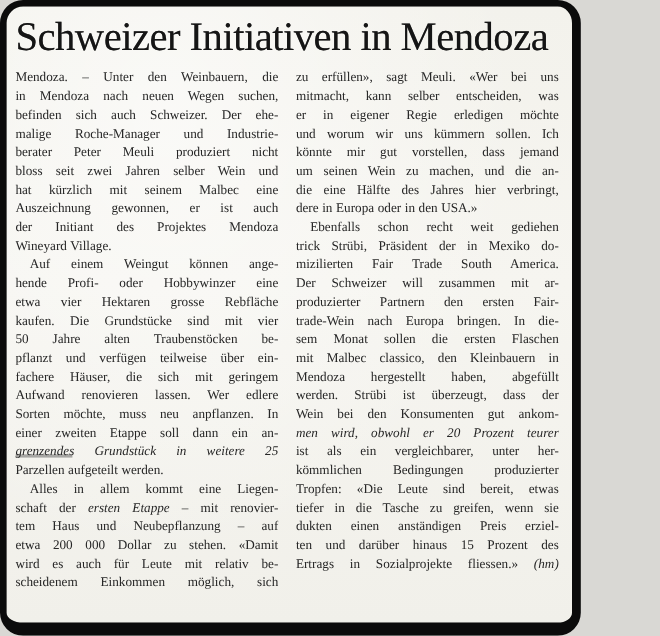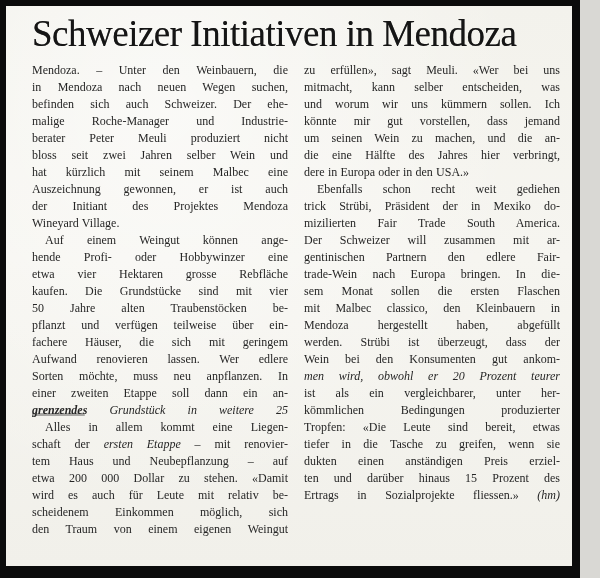--- a/index.html
+++ b/index.html
@@ -1,48 +1,49 @@
 <!DOCTYPE html>
 <html style="--paper: #f3f2ec; --ink: #262626; --frame: #0b0b0b;"><head>
 <meta charset="utf-8">
 <style>
   html,body{margin:0;padding:0;}
   body{width:600px;height:578px;overflow:hidden;background:#d9d8d4;}
   .clip{
-    box-sizing:border-box;width:580px;height:578px;
+    box-sizing:border-box;width:528px;height:578px;
     border-style:solid;border-color:var(--frame,#0b0b0b);
     border-width:6px 8px 12px 6px;
     background:
       radial-gradient(ellipse at 28% 18%, rgba(255,255,255,.55), rgba(255,255,255,0) 62%),
       linear-gradient(180deg, var(--paper,#f3f2ec), #f6f5f0 45%, #f1f0ea);
-    padding:3px 12px 0 26px;
+    padding:3px 12px 0 8px;
     overflow:hidden;
     font-family:"Liberation Serif","DejaVu Serif",serif;
     color:var(--ink,#262626);
+    border-radius:21px;
   }
   .headline{
     margin:2px 0 6px 0;
     font-size:37px;font-weight:normal;letter-spacing:-0.5px;
     white-space:nowrap;line-height:1.22;color:#151515;
     text-shadow:0 0 .4px rgba(20,20,20,.6);
   }
   .body{display:flex;gap:16px;}
   .col{width:272px;}
   .para{margin:0;}
   .line{
     font-size:12px;line-height:17px;height:17px;overflow:hidden;
     text-align:justify;text-align-last:justify;
     word-spacing:.02em;
   }
   .line.end{text-align-last:left;}
   .line.indent{text-indent:13px;}
   .em{font-style:italic;}
   .smudge{
     background-image:linear-gradient(rgba(60,60,60,.42),rgba(60,60,60,.42));
-    background-size:96% 3px;background-position:2% 86%;background-repeat:no-repeat;font-weight:bold;
+    background-size:96% 3px;background-position:2% 86%;background-repeat:no-repeat;
   }
 </style>
 </head>
 <body>
 
 <div class="clip">
   <h1 class="headline">Schweizer Initiativen in Mendoza</h1>
   <div class="body">
     <div class="col">
         <div class="para">
@@ -62,47 +63,48 @@
           <div class="line"><span>hende Profi- oder Hobbywinzer eine</span></div>
           <div class="line"><span>etwa vier Hektaren grosse Rebfläche</span></div>
           <div class="line"><span>kaufen. Die Grundstücke sind mit vier</span></div>
           <div class="line"><span>50 Jahre alten Traubenstöcken be-</span></div>
           <div class="line"><span>pflanzt und verfügen teilweise über ein-</span></div>
           <div class="line"><span>fachere Häuser, die sich mit geringem</span></div>
           <div class="line"><span>Aufwand renovieren lassen. Wer edlere</span></div>
           <div class="line"><span>Sorten möchte, muss neu anpflanzen. In</span></div>
           <div class="line"><span>einer zweiten Etappe soll dann ein an-</span></div>
           <div class="line"><span class="em smudge">grenzendes</span><span class="em"> Grundstück in weitere 25</span></div>
+          <div class="line end"><span>Parzellen aufgeteilt werden.</span></div>
         </div>
         <div class="para">
           <div class="line indent"><span>Alles in allem kommt eine Liegen-</span></div>
           <div class="line"><span>schaft der </span><span class="em">ersten Etappe</span><span> – mit renovier-</span></div>
           <div class="line"><span>tem Haus und Neubepflanzung – auf</span></div>
           <div class="line"><span>etwa 200 000 Dollar zu stehen. «Damit</span></div>
           <div class="line"><span>wird es auch für Leute mit relativ be-</span></div>
           <div class="line"><span>scheidenem Einkommen möglich, sich</span></div>
-          <div class="line"><span>den Traum von einem eigenen Weingut</span></div>
         </div>
       </div>
     <div class="col">
         <div class="para">
           <div class="line"><span>zu erfüllen», sagt Meuli. «Wer bei uns</span></div>
           <div class="line"><span>mitmacht, kann selber entscheiden, was</span></div>
+          <div class="line"><span>er in eigener Regie erledigen möchte</span></div>
           <div class="line"><span>und worum wir uns kümmern sollen. Ich</span></div>
           <div class="line"><span>könnte mir gut vorstellen, dass jemand</span></div>
           <div class="line"><span>um seinen Wein zu machen, und die an-</span></div>
           <div class="line"><span>die eine Hälfte des Jahres hier verbringt,</span></div>
           <div class="line end"><span>dere in Europa oder in den USA.»</span></div>
         </div>
         <div class="para">
           <div class="line indent"><span>Ebenfalls schon recht weit gediehen</span></div>
           <div class="line"><span>trick Strübi, Präsident der in Mexiko do-</span></div>
           <div class="line"><span>mizilierten Fair Trade South America.</span></div>
           <div class="line"><span>Der Schweizer will zusammen mit ar-</span></div>
-          <div class="line"><span>gentinischen Partnern den edlere Fair-</span></div>
+          <div class="line"><span>produzierter Partnern den ersten Fair-</span></div>
           <div class="line"><span>trade-Wein nach Europa bringen. In die-</span></div>
           <div class="line"><span>sem Monat sollen die ersten Flaschen</span></div>
           <div class="line"><span>mit Malbec classico, den Kleinbauern in</span></div>
           <div class="line"><span>Mendoza hergestellt haben, abgefüllt</span></div>
           <div class="line"><span>werden. Strübi ist überzeugt, dass der</span></div>
           <div class="line"><span>Wein bei den Konsumenten gut ankom-</span></div>
           <div class="line"><span class="em">men wird, obwohl er 20 Prozent teurer</span></div>
           <div class="line"><span>ist als ein vergleichbarer, unter her-</span></div>
           <div class="line"><span>kömmlichen Bedingungen produzierter</span></div>
           <div class="line"><span>Tropfen: «Die Leute sind bereit, etwas</span></div>

